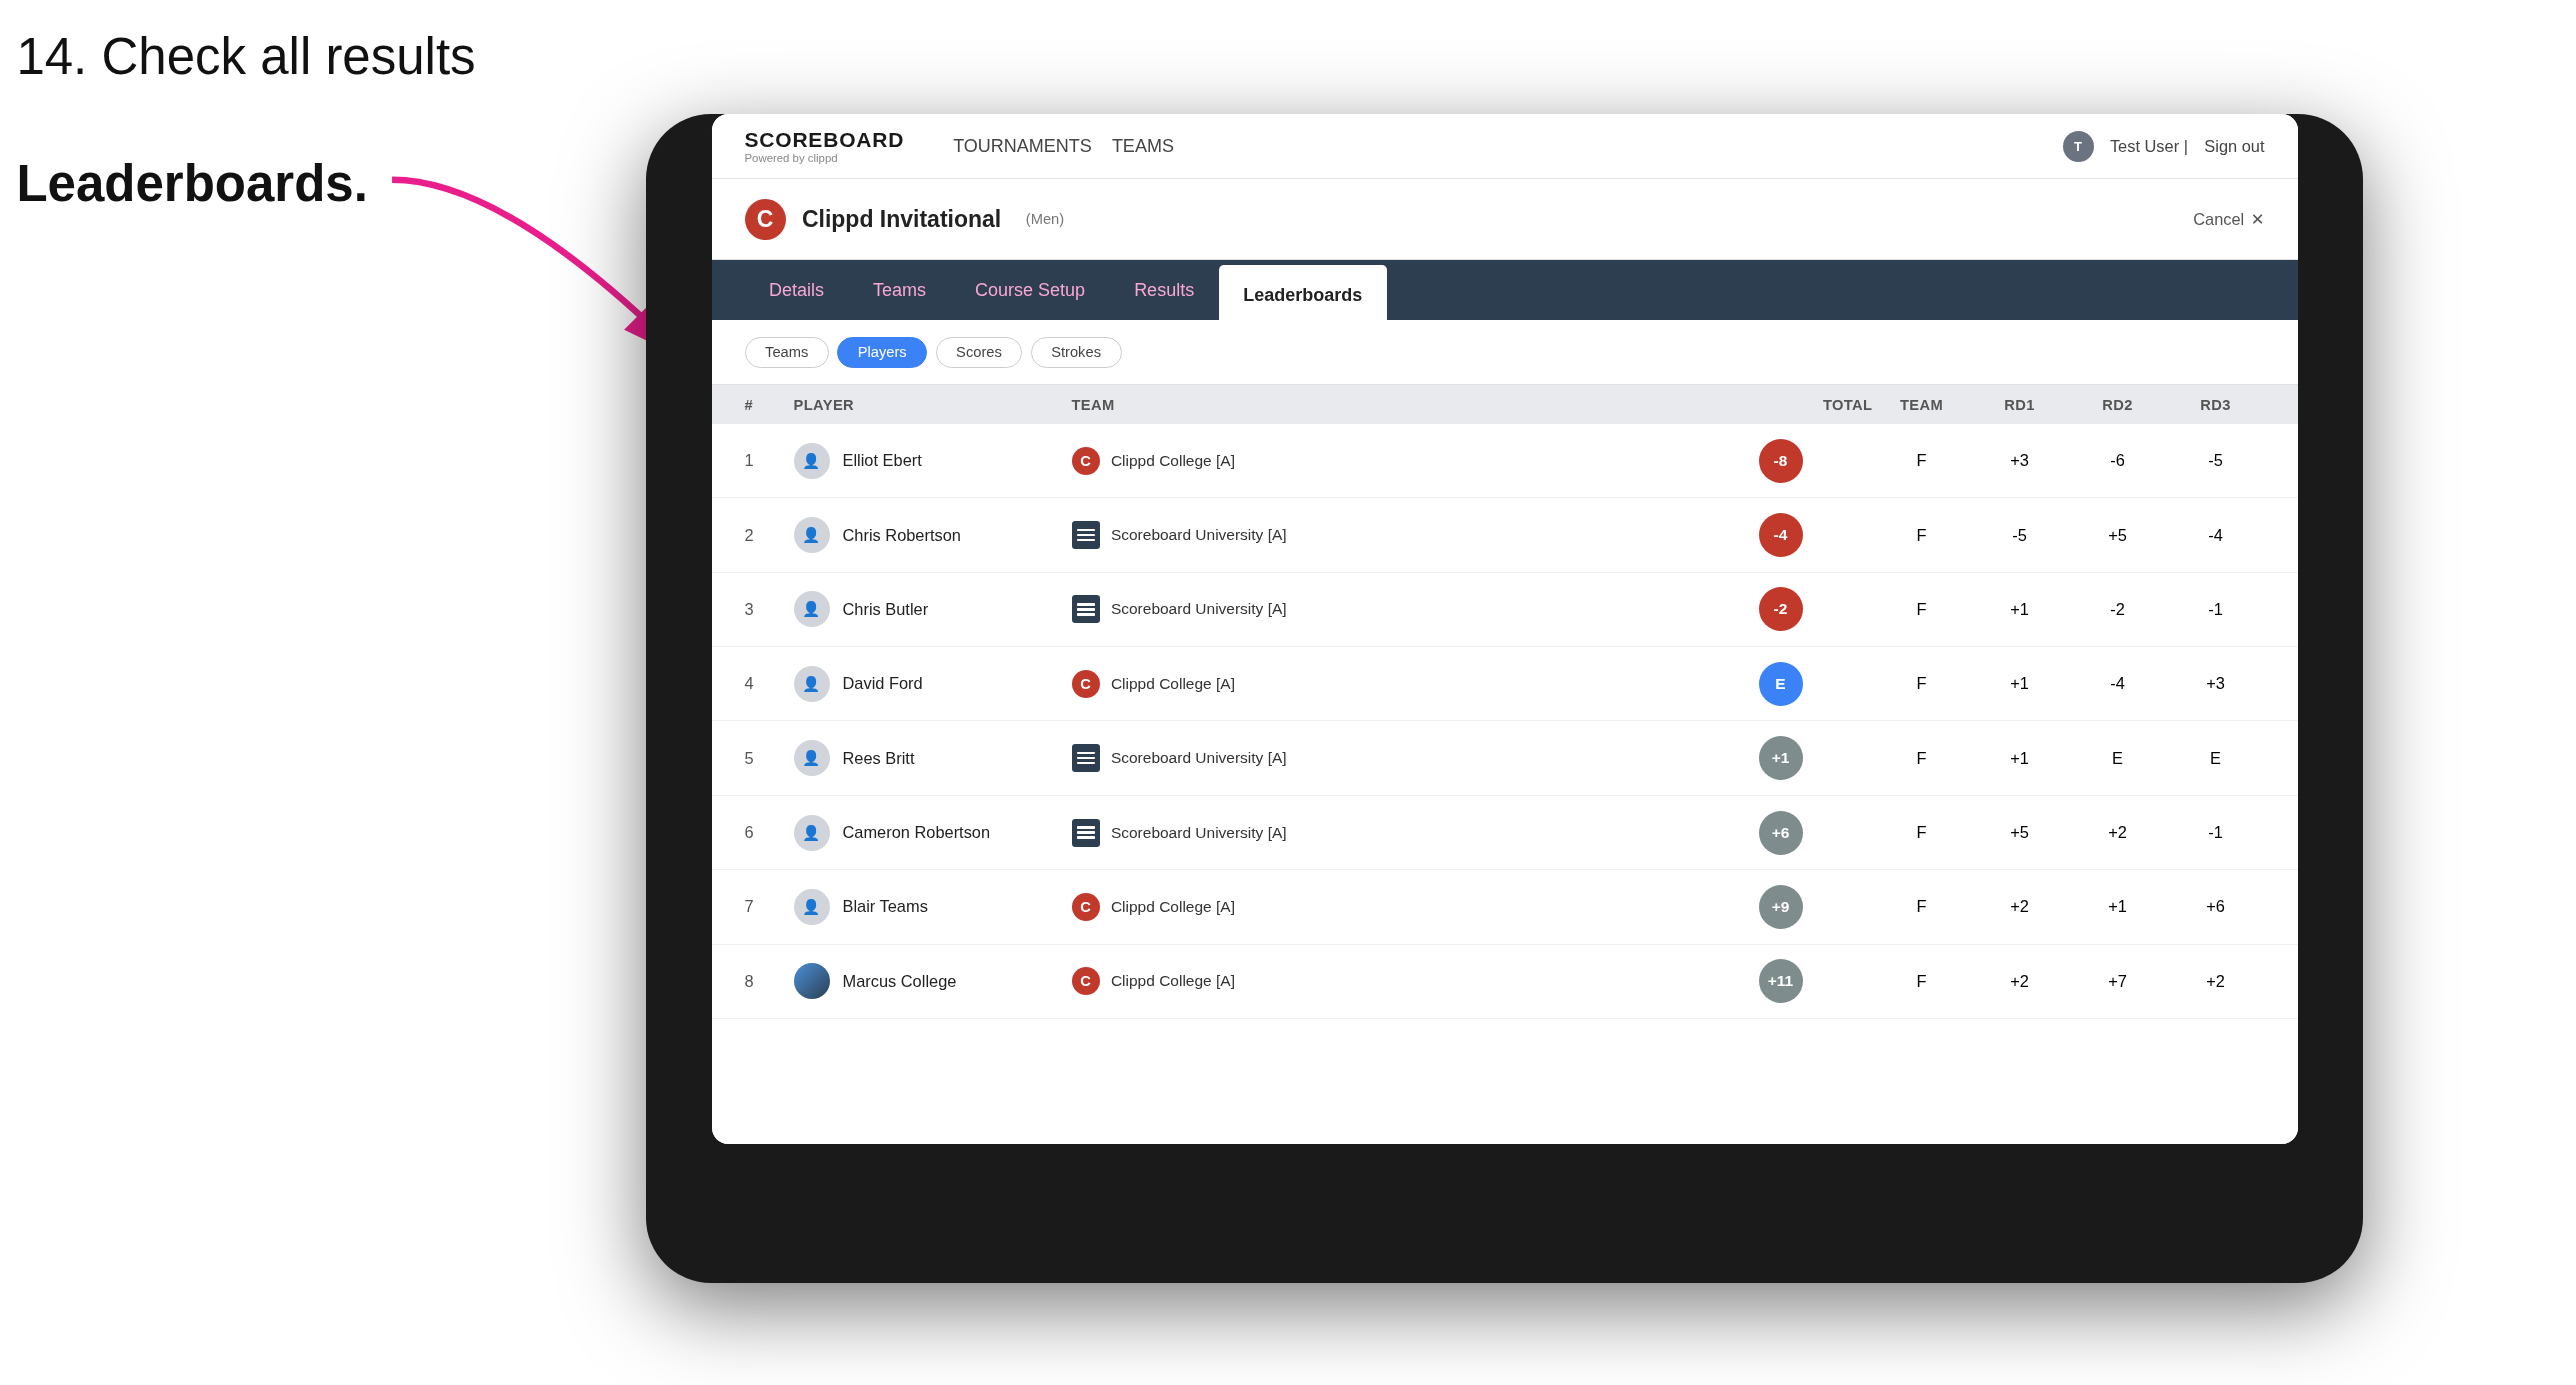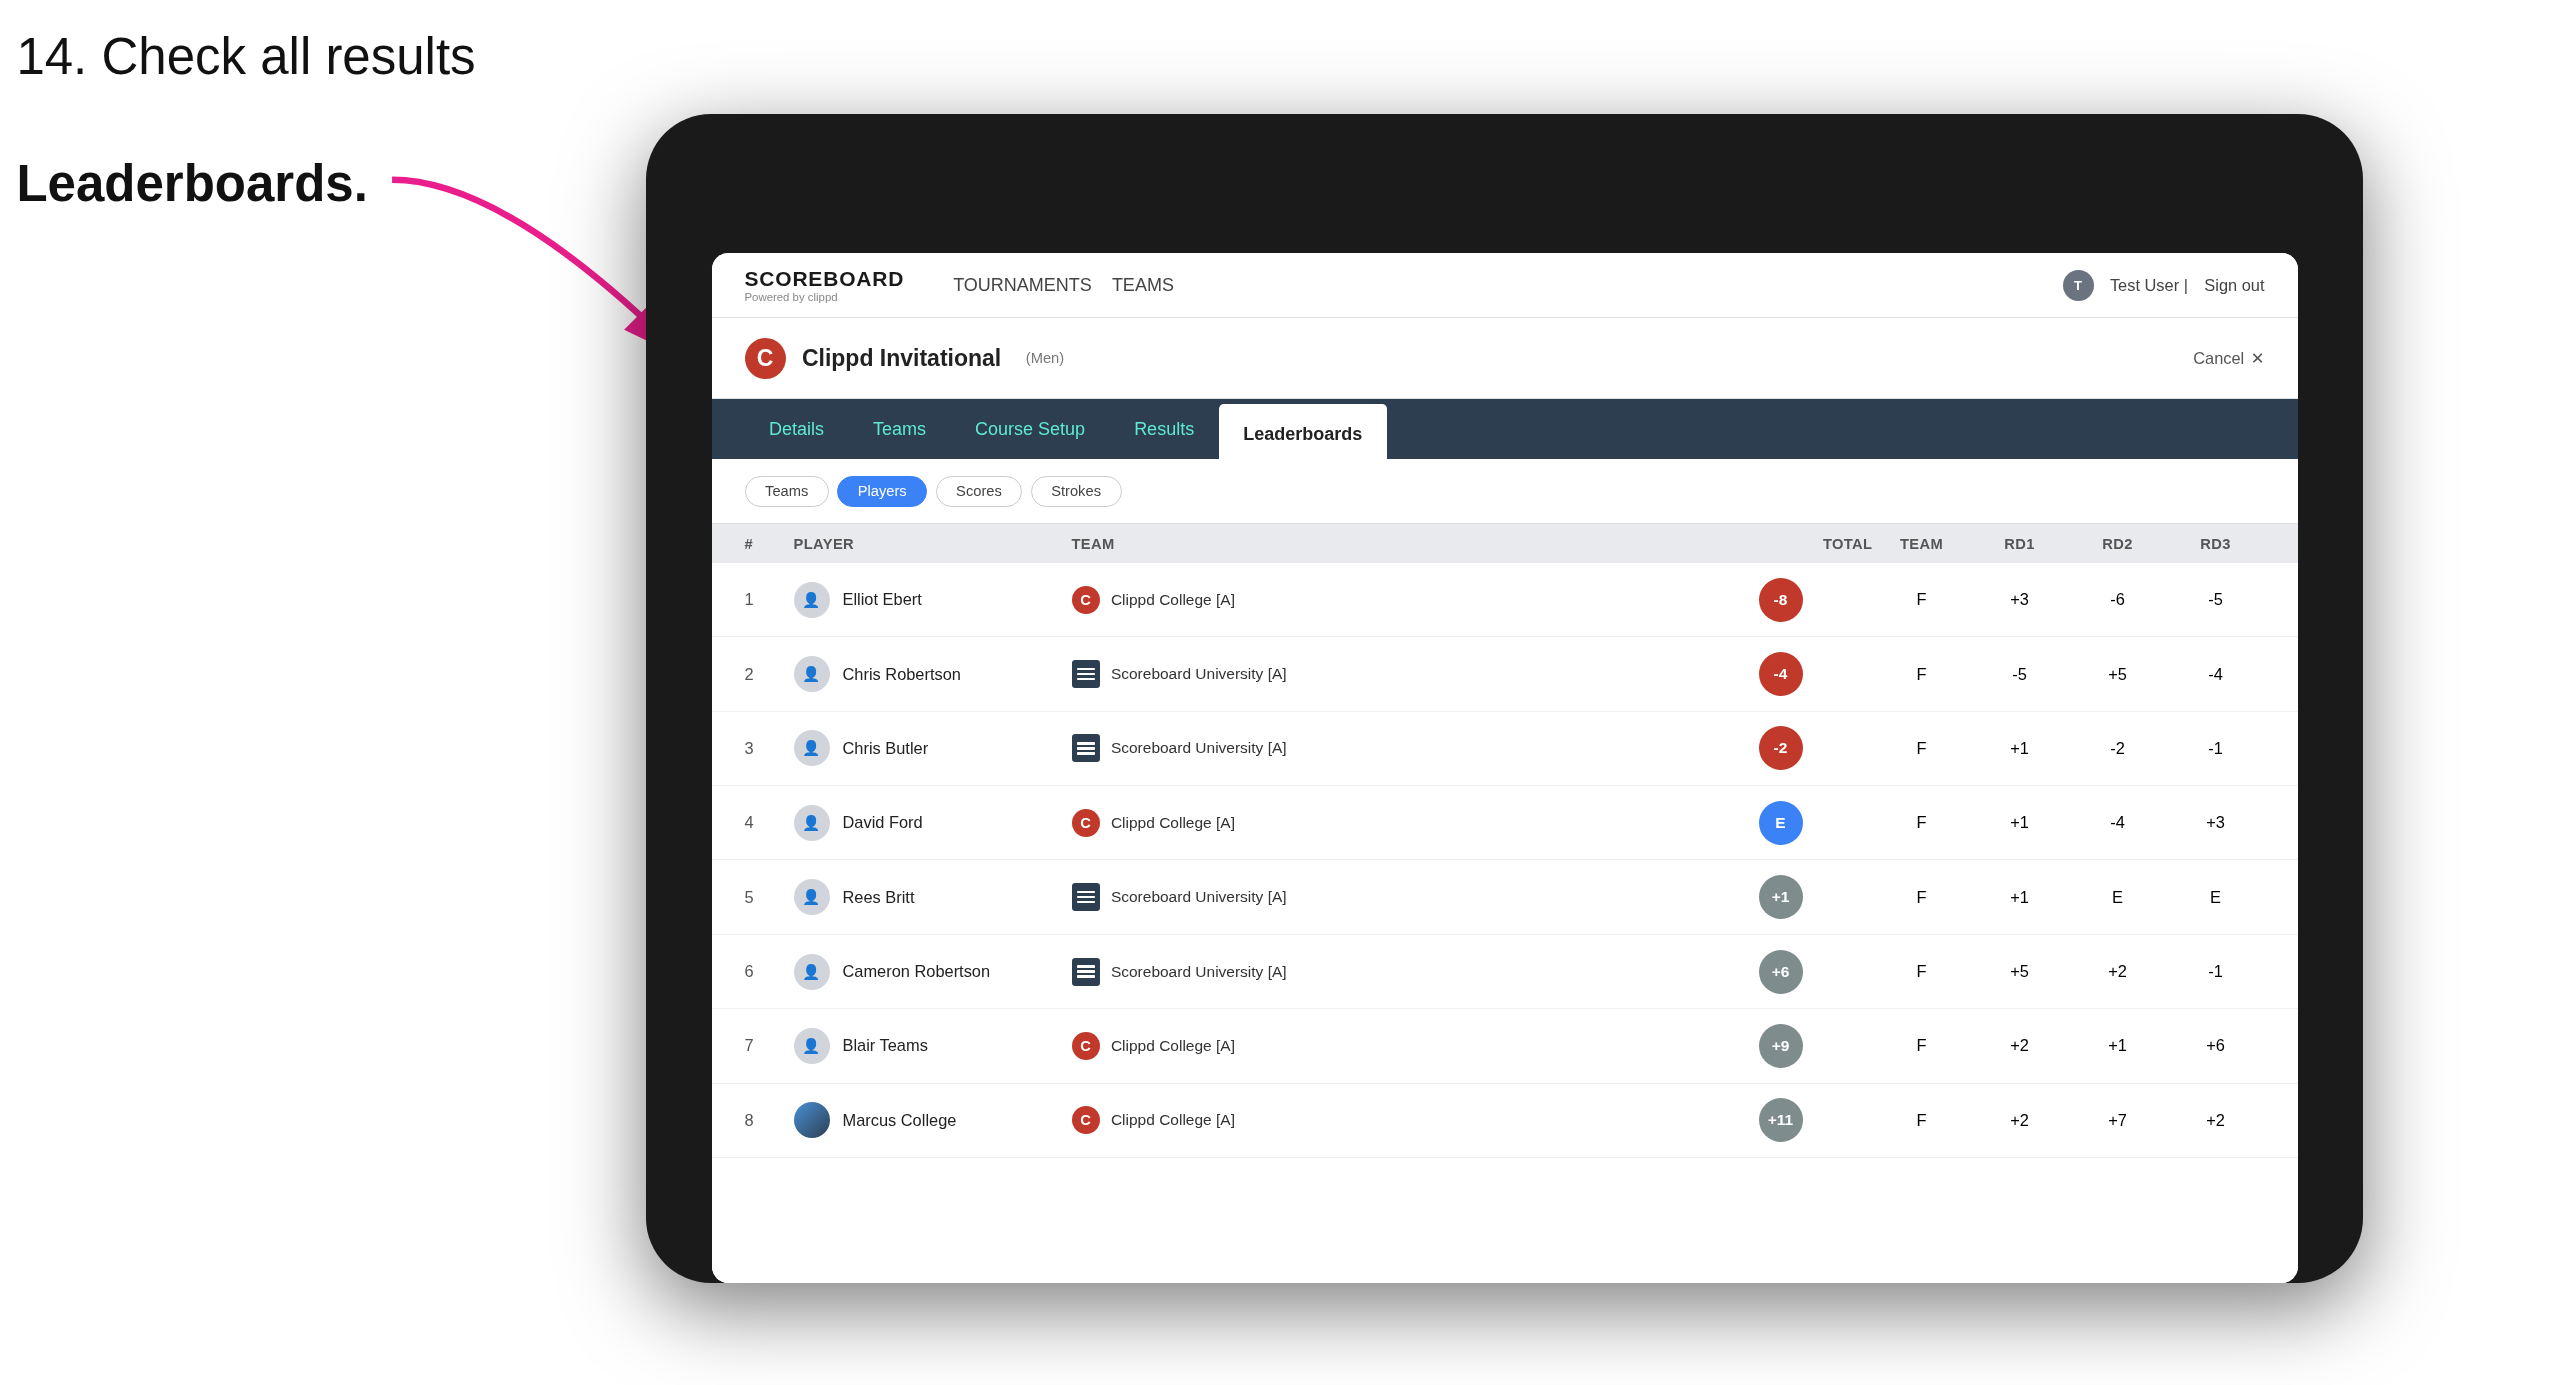--- a/index.html
+++ b/index.html
@@ -38,21 +38,21 @@
     .tablet-frame {
       position: absolute;
       top: 114px;
       left: 646px;
       width: 1717px;
       height: 1169px;
       background: #1a1a1a;
       border-radius: 65px;
       box-shadow: 0 24.5px 82px rgba(0,0,0,0.5);
       display: flex;
-      align-items: flex-end;
+      align-items: flex-start;
       justify-content: center;
     }
 
     .tablet-screen {
       width: 1586px;
       height: 1030px;
       background: #f5f5f5;
       border-radius: 16.4px;
       overflow: hidden;
       display: flex;
@@ -179,21 +179,21 @@
     .tab-bar {
       background: #2c3e50;
       display: flex;
       padding: 0 33px;
       flex-shrink: 0;
     }
 
     .tab-item {
       padding: 19.6px 24.5px;
       font-size: 18px;
-      color: #5eead4;
+      color: #f9a8d4;
       cursor: pointer;
     }
 
     .tab-item.active {
       background: #fff;
       color: #222;
       font-weight: 600;
       border-radius: 4.9px 4.9px 0 0;
       margin-top: 4.9px;
       padding-bottom: 14.7px;

